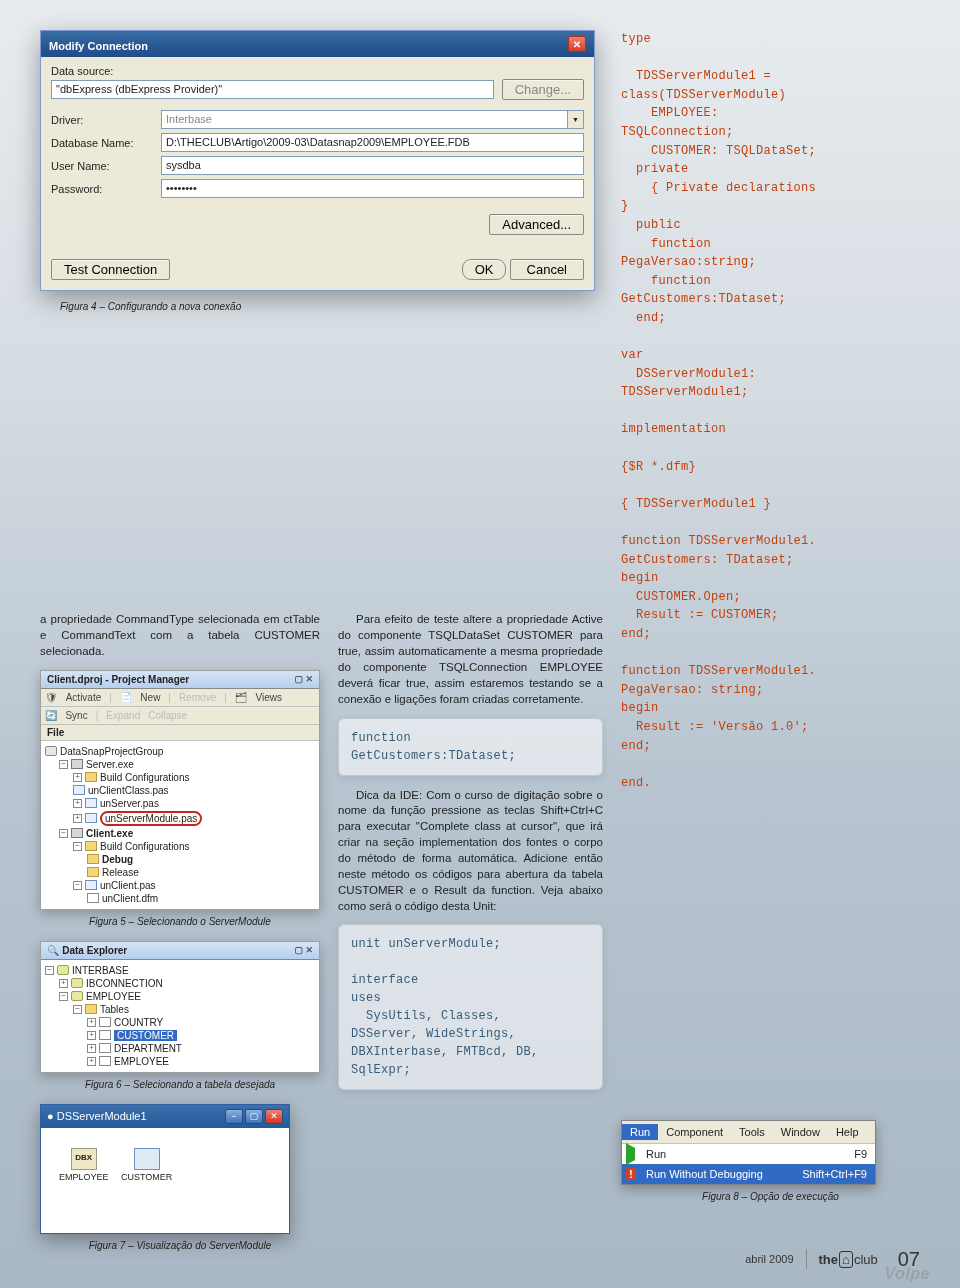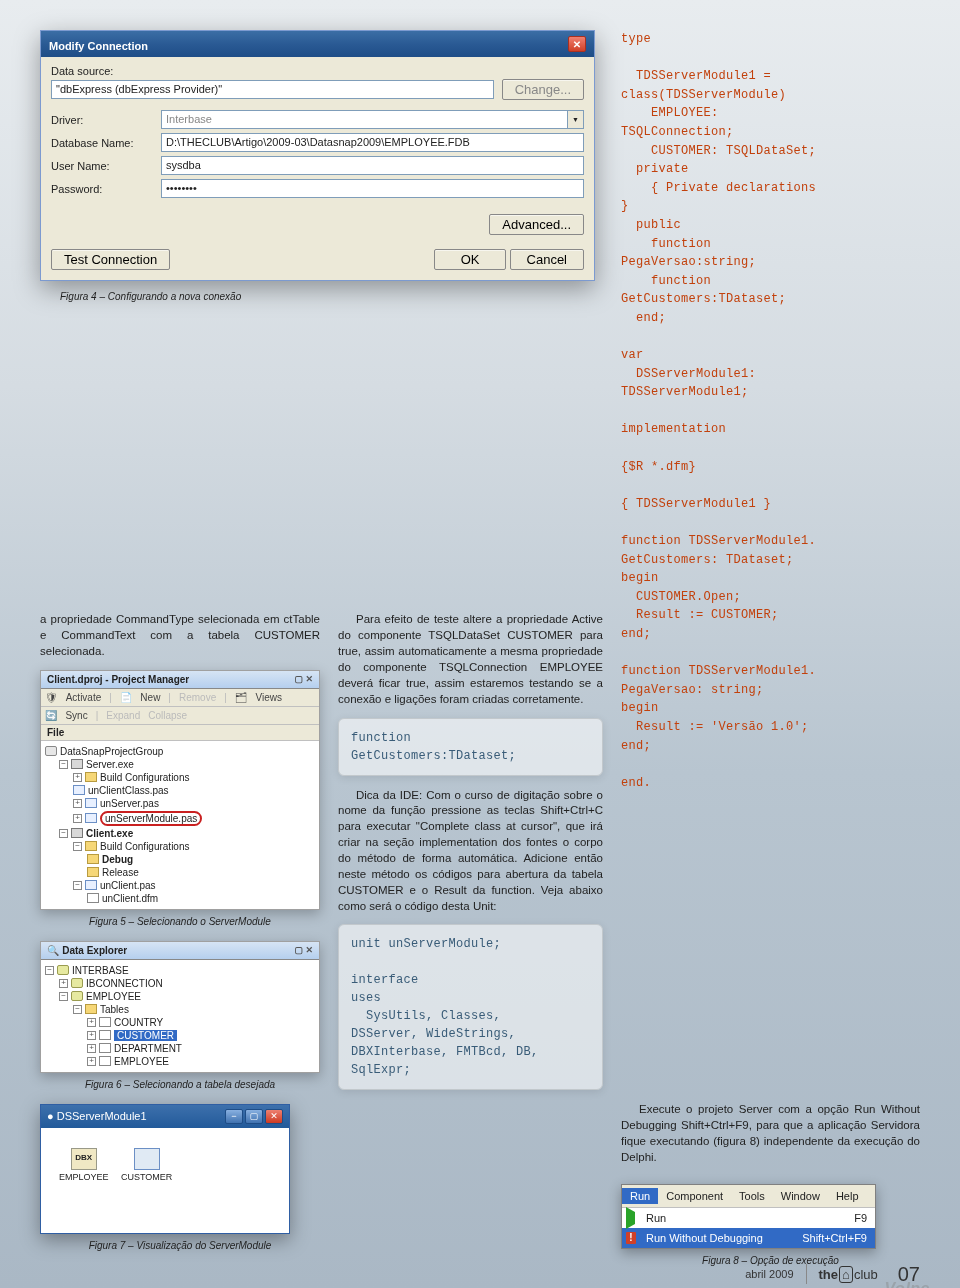--- a/index.html
+++ b/index.html
@@ -67,21 +67,21 @@
   .btn {
     background: #ece9d8;
     border: 1px solid #888;
     border-radius: 2px;
     padding: 2px 12px;
     font-size: 13px;
     cursor: pointer;
     box-shadow: 0 1px 0 rgba(255,255,255,.6) inset;
   }
   .btn-row-right { text-align: right; margin-top: 16px; }
-  .btn-row-bottom { display: flex; justify-content: space-between; align-items: center; margin-top: 14px; }
+  .btn-row-bottom { display: flex; justify-content: space-between; align-items: center; margin-top: 24px; }
   .dropdown-arrow {
     width: 16px; height: 19px;
     border: 1px solid #7f9db9;
     border-left: none;
     background: #ece9d8;
     display: flex; align-items: center; justify-content: center;
     font-size: 7px;
   }
 
   .caption {
@@ -299,21 +299,21 @@
           <div class="form-row">
             <div class="form-label">Password:</div>
             <div class="form-input" style="flex:1">••••••••</div>
           </div>
           <div class="btn-row-right">
             <button class="btn">Advanced...</button>
           </div>
           <div class="btn-row-bottom">
             <button class="btn">Test Connection</button>
             <div>
-              <button class="btn" style="padding:2px 26px;">OK</button>
+              <button class="btn" style="padding:2px 12px;border-radius:9px;">OK</button>
               <button class="btn" style="padding:2px 16px;">Cancel</button>
             </div>
           </div>
         </div>
       </div>
       <div class="caption" style="text-align:left;padding-left:20px;">Figura 4 – Configurando a nova conexão</div>
     </div>
 
     <div class="col-r">
       <div class="code-plain">type
@@ -535,21 +535,20 @@
 interface
 uses
   SysUtils, Classes,
 DSServer, WideStrings,
 DBXInterbase, FMTBcd, DB,
 SqlExpr;</div>
     </div>
 
     <div class="col-r">
       <div style="height:870px;"></div>
-      <div class="body-text indent">Execute o projeto Server com a opção Run Without Debugging Shift+Ctrl+F9, para que a aplicação Servidora fique executando (figura 8) independente da execução do Delphi.</div>
 
       <div class="menu" style="margin-top:18px;">
         <div class="menu-bar">
           <div class="menu-item sel">Run</div>
           <div class="menu-item">Component</div>
           <div class="menu-item">Tools</div>
           <div class="menu-item">Window</div>
           <div class="menu-item">Help</div>
         </div>
         <div class="menu-list">

